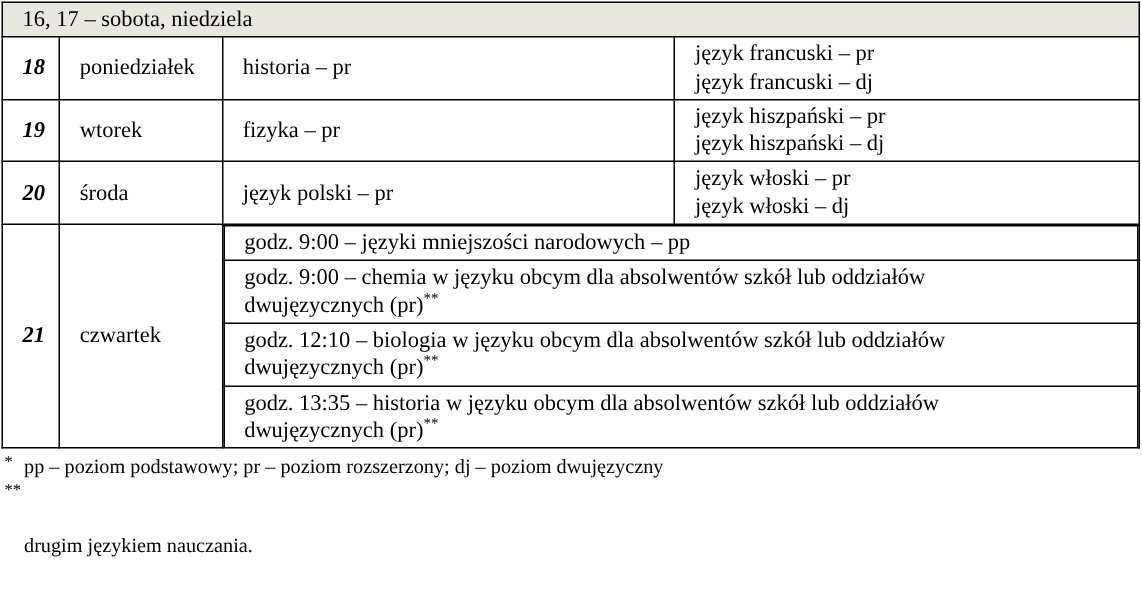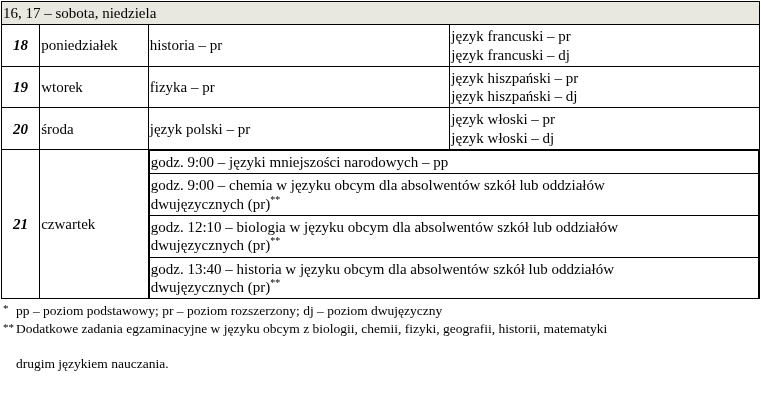--- a/index.html
+++ b/index.html
@@ -22,21 +22,21 @@
   }
   table.exam {
     border-collapse: collapse;
     table-layout: fixed;
     width: 759px;
     margin: 1px 0 0 1px;
     font-size: 15px;
   }
   table.exam td {
     border: 1px solid #000000;
-    padding: 2px 1px;
+    padding: 2px 13px;
     vertical-align: middle;
     line-height: 1.22;
   }
   .col-day   { width: 38px;  text-align: center; font-weight: bold; font-style: italic; }
   .col-name  { width: 108px; }
   .col-main  { width: 300px; }
   .col-extra { width: 308px; }
 
   .header-row td {
     background: #e8e8e0;
@@ -153,37 +153,37 @@
                 </td>
               </tr>
               <tr>
                 <td>
                   <div class="nowrapline">godz. 12:10 – biologia w języku obcym dla absolwentów szkół lub oddziałów</div>
                   <div><span>dwujęzycznych (pr)</span><sup class="mark">**</sup></div>
                 </td>
               </tr>
               <tr>
                 <td>
-                  <div class="nowrapline">godz. 13:40 – historia w języku obcym dla absolwentów szkół lub oddziałów</div>
+                  <div class="nowrapline">godz. 13:35 – historia w języku obcym dla absolwentów szkół lub oddziałów</div>
                   <div><span>dwujęzycznych (pr)</span><sup class="mark">**</sup></div>
                 </td>
               </tr>
             </tbody>
           </table>
         </td>
       </tr>
     </tbody>
   </table>
 
   <div class="footnotes">
     <div class="fn">
       <span class="star">*</span>
       <span>pp – poziom podstawowy; pr – poziom rozszerzony; dj – poziom dwujęzyczny</span>
     </div>
     <div class="fn fn2">
       <span class="star">**</span>
-      <span>Dodatkowe zadania egzaminacyjne w języku obcym z biologii, chemii, fizyki, geografii, historii, matematyki</span><br>
+      <br>
       <br>
       <span>drugim językiem nauczania.</span>
     </div>
   </div>
 
 </div>
 
 </body></html>

